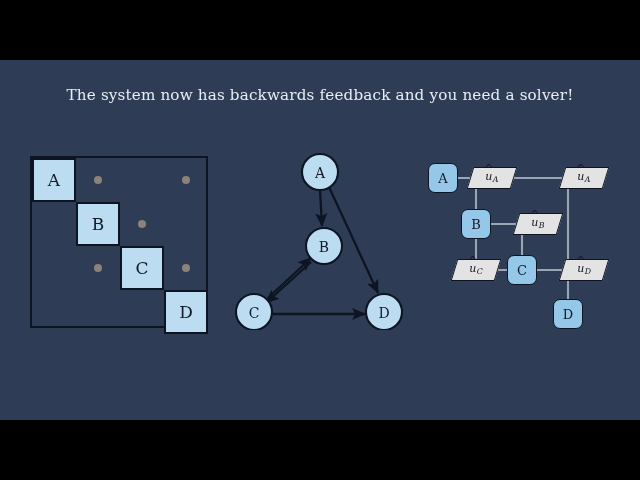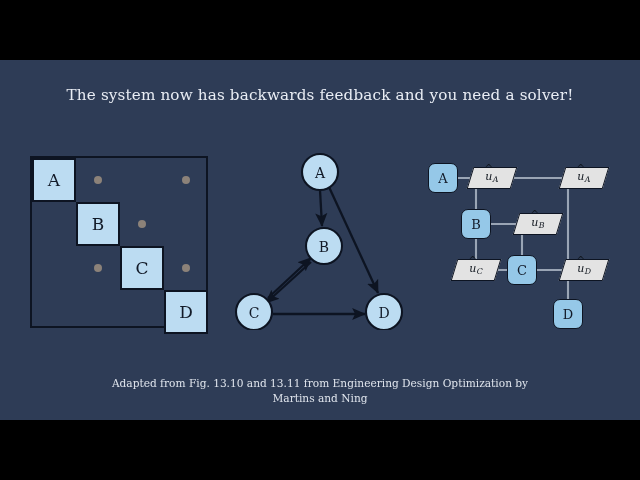--- a/index.html
+++ b/index.html
@@ -270,21 +270,17 @@
           <span class="base">u<span class="hat">^</span></span><span class="sub">C</span>
         </span></span>
       </div>
       <div class="xdsm-node xdsm-var" style="left:144px; top:107px;">
         <span><span class="hatvar">
           <span class="base">u<span class="hat">^</span></span><span class="sub">D</span>
         </span></span>
       </div>
     </div>
 
-    <div id="slide-caption">
-      <div>Adapted from Fig. 13.10 and 13.11 from Engineering Design Optimization by</div>
-      <div>Martins and Ning</div>
-    </div>
 
   </div>
 
   <div id="letterbox-bottom"></div>
 </div>
 
 </body></html>

